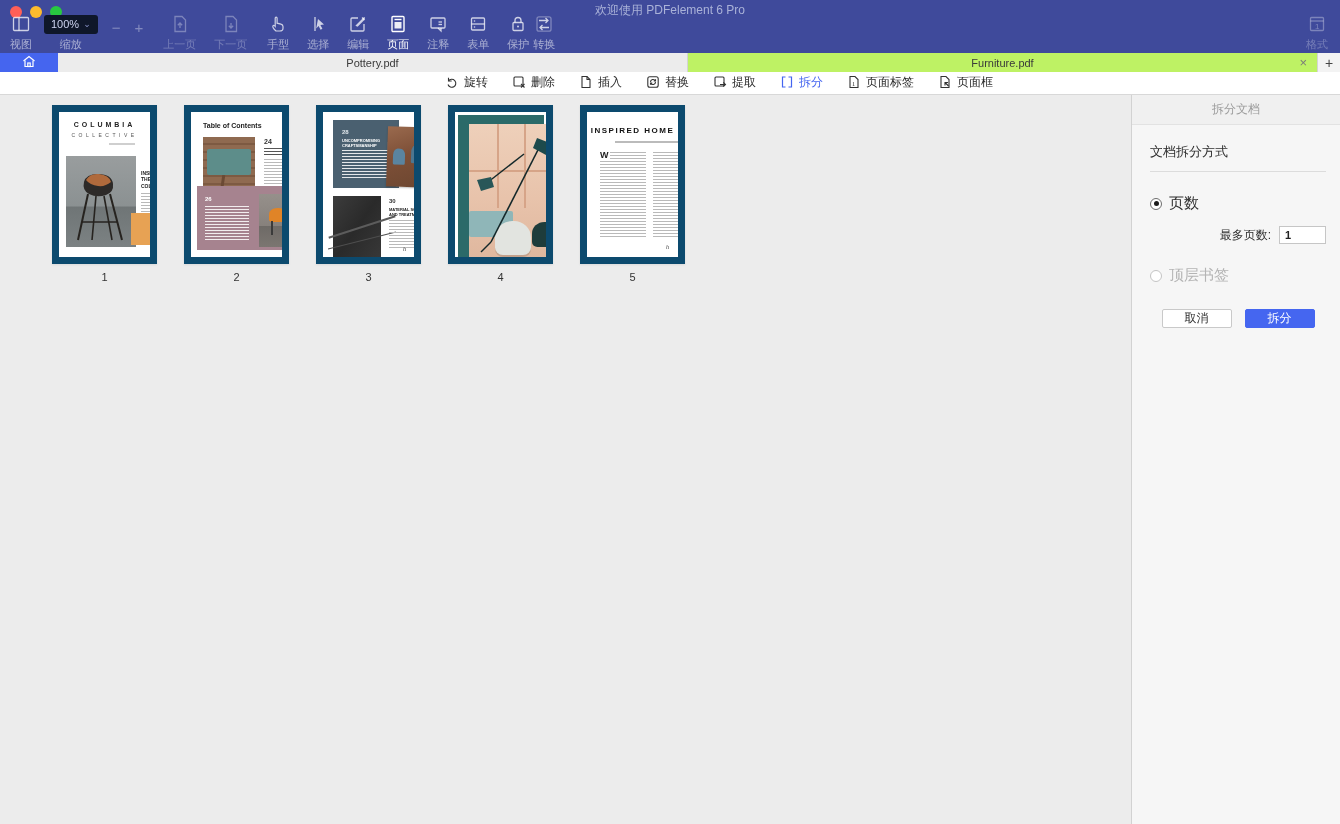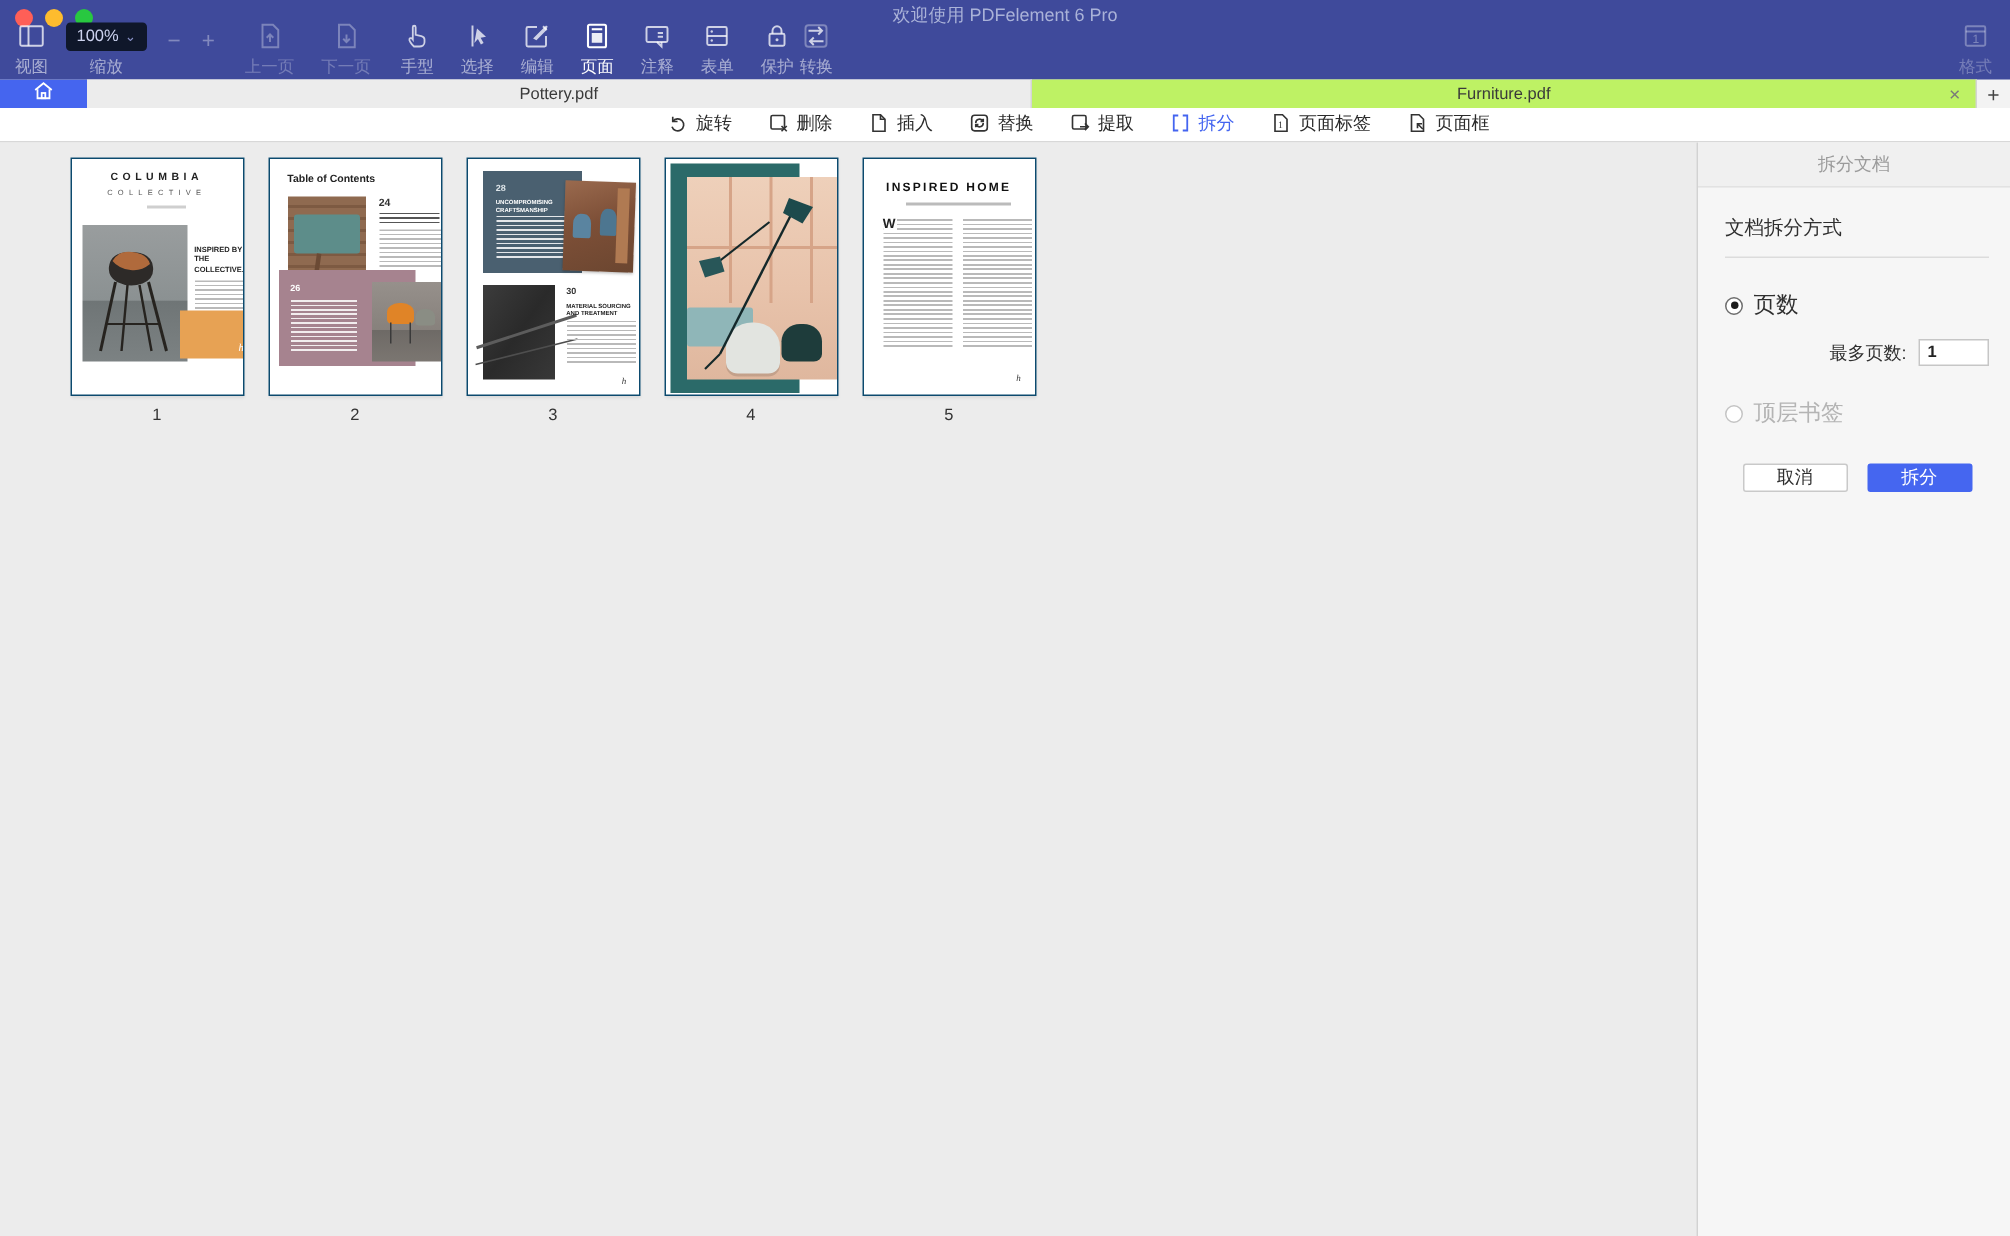--- a/index.html
+++ b/index.html
@@ -41,21 +41,21 @@
   .pagebar-inner { position:absolute; left:445px; top:0; height:20px; display:flex; align-items:center; gap:24px;font-family:Liberation Serif, serif; }
   .pb-item { display:flex; align-items:center; gap:5px; font-size:12px; color:#2b2b2b; white-space:nowrap; }
   .pb-item svg { display:block; }
   .pb-item.accent { color:#4465f0; }
 
   
   .main { position:relative; width:100%; height:729px; background:#ececec; }
   .content { position:absolute; left:0; top:0; right:209px; bottom:0; overflow:hidden; }
   .thumbs { position:absolute; left:42px; top:10px; display:flex; gap:7px; }
   .thumb-cell { width:125px; display:flex; flex-direction:column; align-items:center; }
-  .thumb { position:relative; width:116px; height:159px; background:#fff; border:1px solid #0c4a6e; box-shadow:0 1px 2px rgba(0,0,0,.08); overflow:hidden; }
+  .thumb { position:relative; width:105px; height:159px; background:#fff; border:7px solid #0c4a6e; box-shadow:0 1px 2px rgba(0,0,0,.08); overflow:hidden; }
   .thumb-num { margin-top:7px; font-size:11px; color:#333; }
 
   
   .tl { background-image:repeating-linear-gradient(to bottom,#b9b9b9 0,#b9b9b9 1px,transparent 1px,transparent 3px); }
   .tl-dark { background-image:repeating-linear-gradient(to bottom,#555 0,#555 1px,transparent 1px,transparent 3px); }
   .tl-white { background-image:repeating-linear-gradient(to bottom,rgba(255,255,255,.85) 0,rgba(255,255,255,.85) 1px,transparent 1px,transparent 3px); }
 
   
   .p1-title { position:absolute; top:9px; left:0; right:0; text-align:center; font-size:7px; font-weight:bold; letter-spacing:3px; color:#222; }
   .p1-sub { position:absolute; top:20px; left:0; right:0; text-align:center; font-size:5px; letter-spacing:3.5px; color:#555; }

